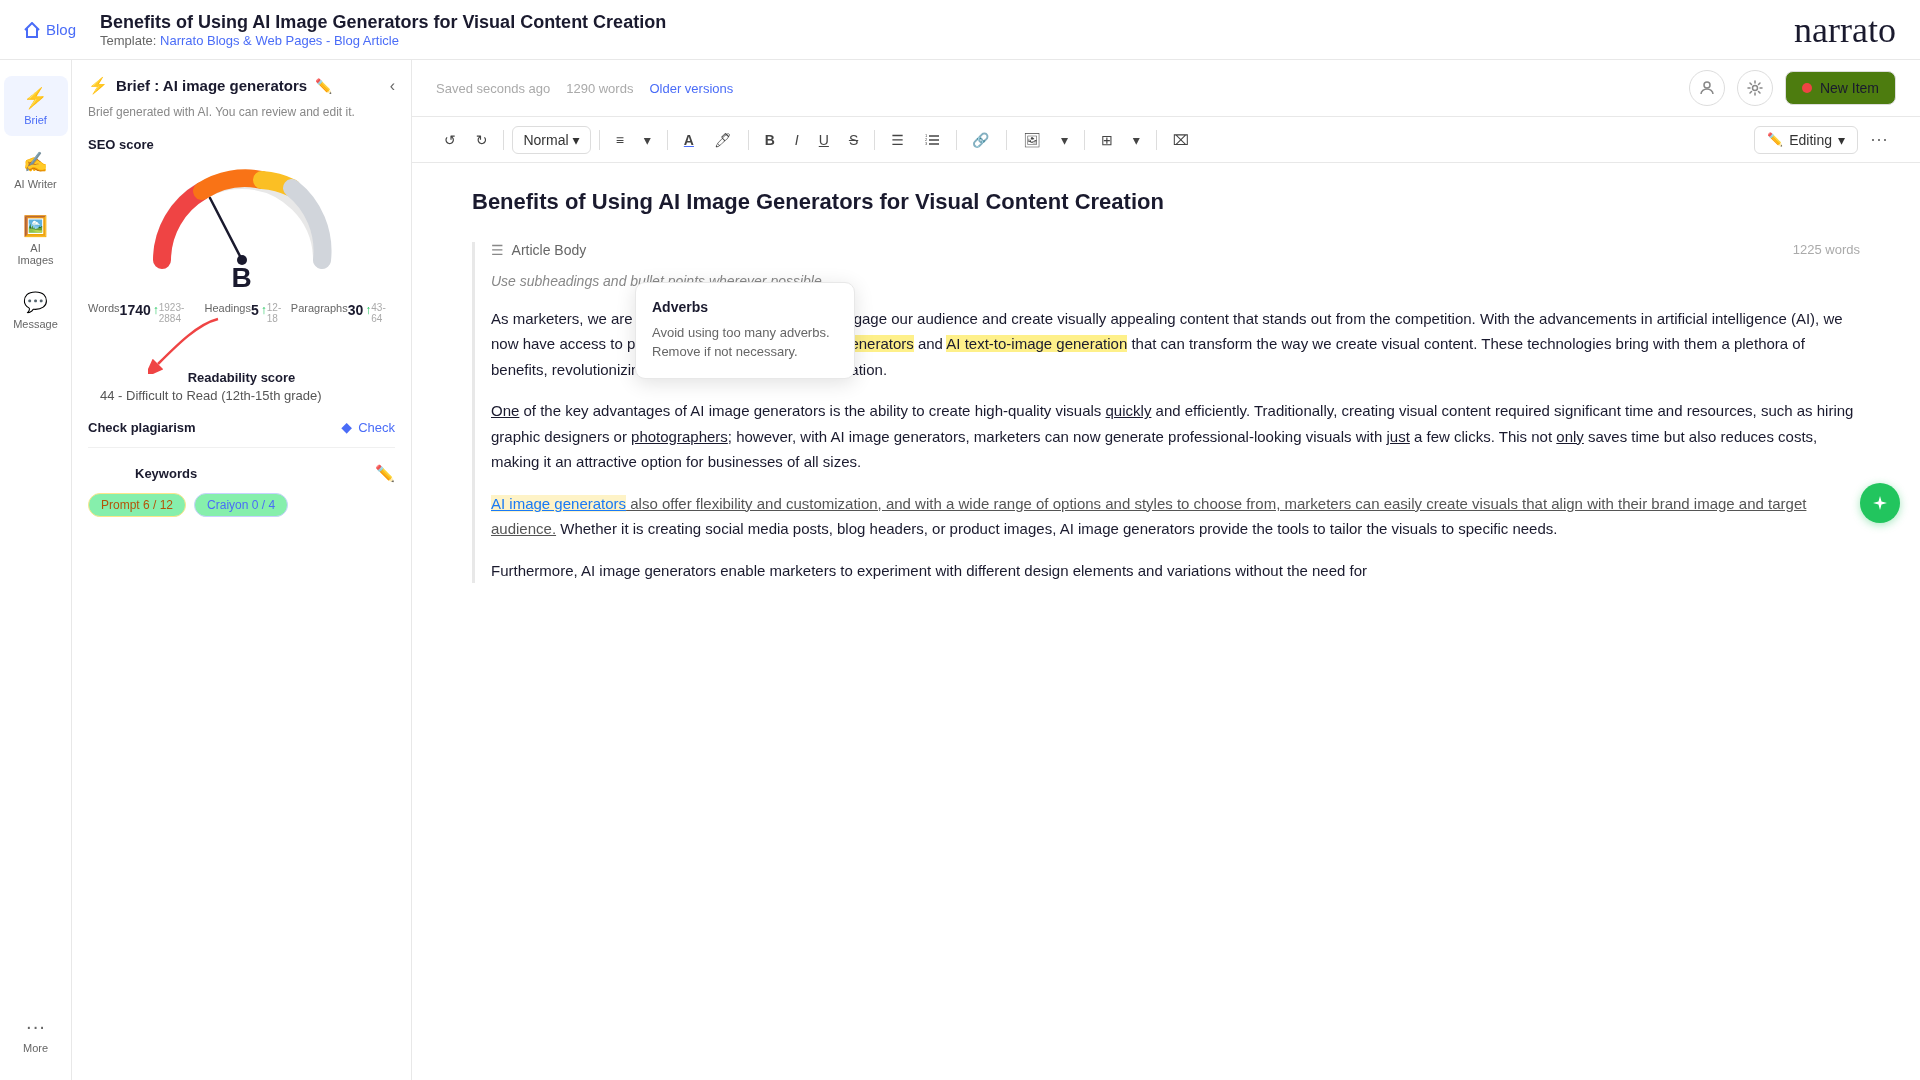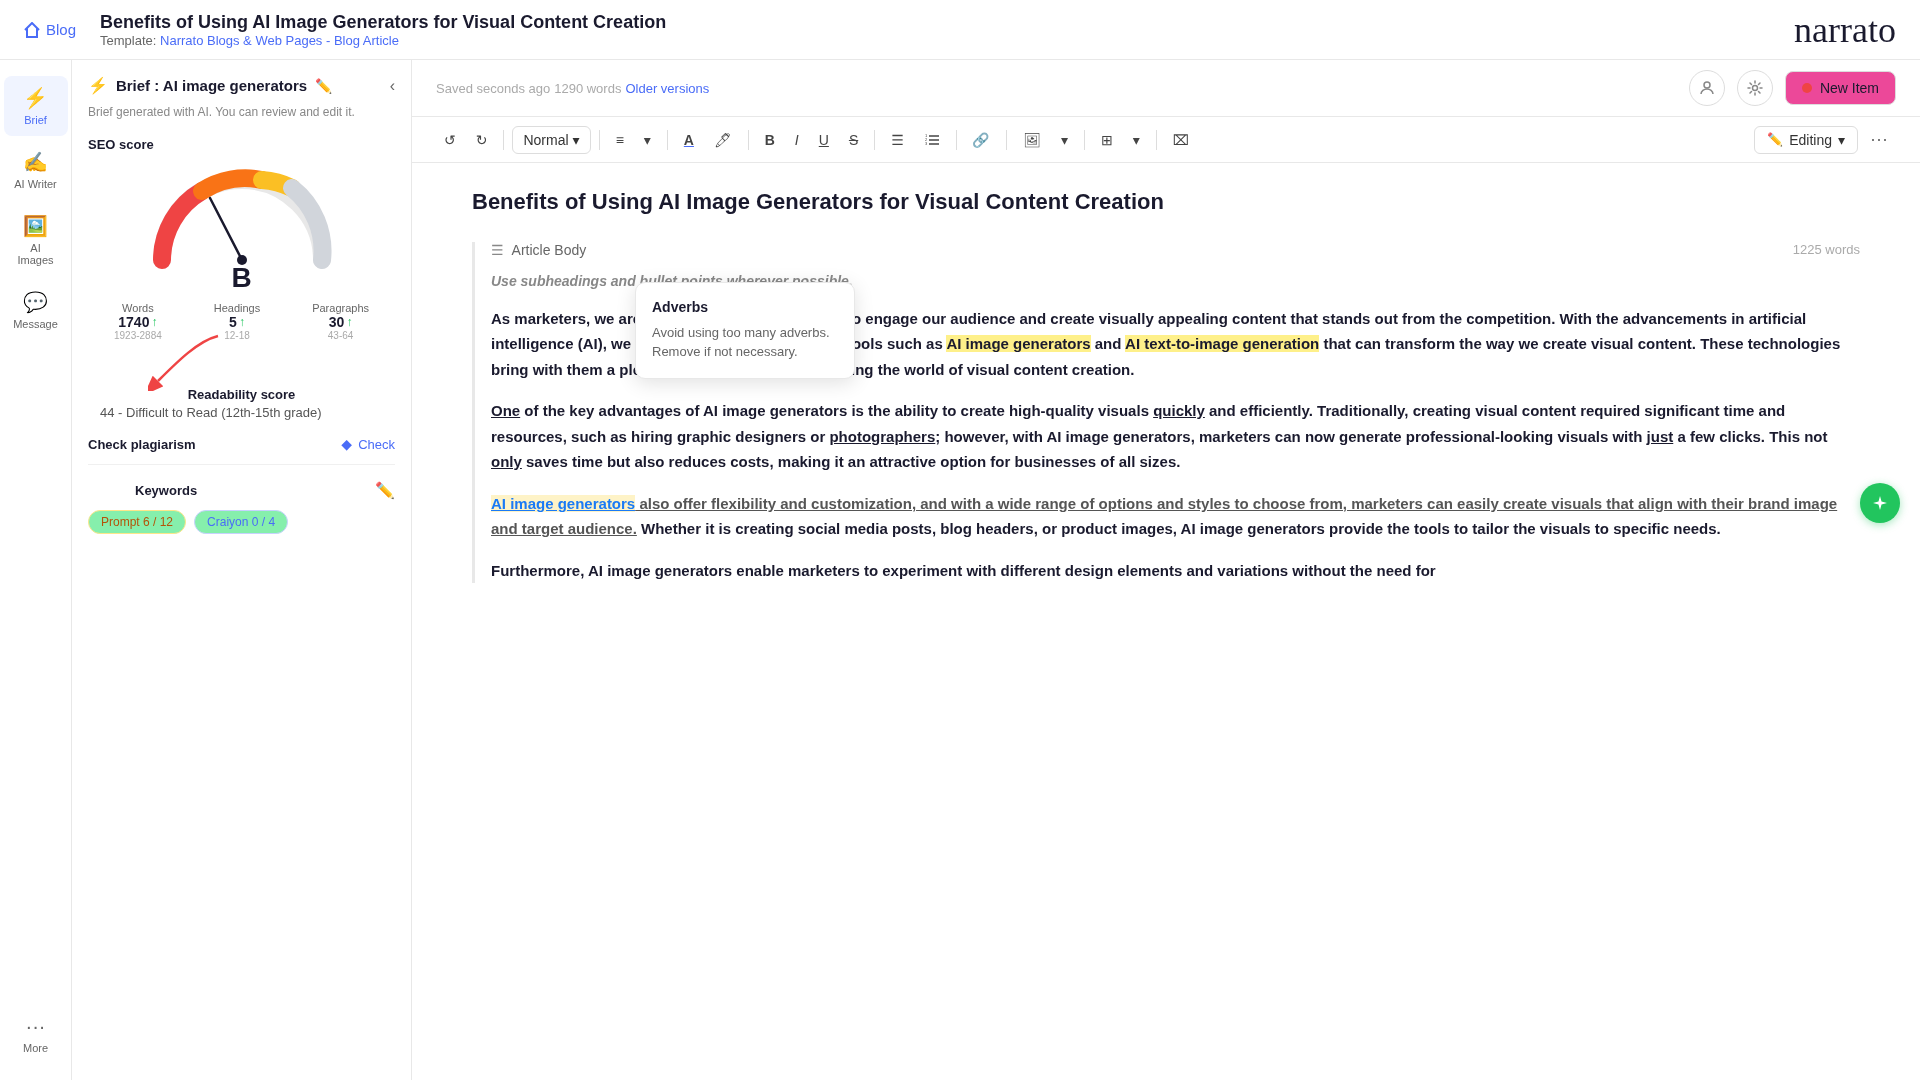--- a/index.html
+++ b/index.html
@@ -85,21 +85,21 @@
     }
     .gauge-svg { width: 200px; height: 110px; }
     .gauge-letter {
       font-size: 28px; font-weight: 700; color: #1a1a2e;
       text-align: center; margin-top: -8px;
     }
     .gauge-stats {
       display: flex; justify-content: space-around; width: 100%;
       margin-top: 8px;
     }
-    .gauge-stat { display: flex; flex-direction: column; align-items: center; }
+    .gauge-stat { display: flex; flex-direction: row; align-items: flex-start; }
     .gauge-stat-label { font-size: 11px; color: #666; }
     .gauge-stat-value { font-size: 14px; font-weight: 700; color: #1a1a2e; display: flex; align-items: center; gap: 2px; }
     .gauge-stat-range { font-size: 10px; color: #aaa; }
     .up-arrow { color: #22c55e; font-size: 12px; }
 
     
     .readability-section { margin-bottom: 16px; }
     .readability-label { font-size: 13px; font-weight: 600; color: #1a1a2e; margin-bottom: 3px; text-align: center; }
     .readability-score { font-size: 13px; color: #555; margin-left: 12px; }
 
@@ -144,33 +144,33 @@
       background: #fff;
       overflow: hidden;
     }
 
     
     .editor-topbar {
       display: flex; align-items: center; justify-content: space-between;
       padding: 10px 24px; border-bottom: 1px solid #e8e8e8;
       background: #fff;
     }
-    .editor-meta { display: flex; align-items: center; gap: 4px; }
+    .editor-meta { display: flex; align-items: center; gap: 16px; }
     .saved-text { font-size: 13px; color: #aaa; }
     .word-count { font-size: 13px; color: #aaa; }
     .older-versions { font-size: 13px; color: #4a6cf7; cursor: pointer; }
     .editor-actions { display: flex; align-items: center; gap: 12px; }
     .action-icon-btn {
       width: 36px; height: 36px; border-radius: 50%; border: 1.5px solid #ddd;
       display: flex; align-items: center; justify-content: center;
       cursor: pointer; color: #666; font-size: 14px; background: #fff;
     }
     .new-item-btn {
       display: flex; align-items: center; gap: 8px;
-      background: #ec4899; border: 1.5px solid #ddd; border-radius: 8px;
+      background: #4d7c0f; border: 1.5px solid #ddd; border-radius: 8px;
       padding: 8px 16px; cursor: pointer; font-size: 14px; font-weight: 500;
       color: #1a1a2e;
     }
     .new-item-dot { width: 10px; height: 10px; border-radius: 50%; background: #ef4444; }
 
     
     .editor-toolbar {
       display: flex; align-items: center; gap: 4px;
       padding: 8px 24px; border-bottom: 1px solid #e8e8e8;
       background: #fff; flex-wrap: nowrap; overflow-x: auto;
@@ -243,21 +243,20 @@
       padding: 16px;
       width: 220px;
       box-shadow: 0 4px 20px rgba(0,0,0,0.12);
     }
     .tooltip-title { font-size: 14px; font-weight: 600; color: #1a1a2e; margin-bottom: 8px; }
     .tooltip-desc { font-size: 13px; color: #666; line-height: 1.5; }
 
     .article-body-text {
       font-size: 15px; color: #1a1a2e; line-height: 1.7;
       margin-bottom: 16px;
-      font-weight: bold;
     }
     .highlight-yellow { background: #fef08a; }
     .underline-text { text-decoration: underline; }
 
     
     .editor-content::-webkit-scrollbar { width: 6px; }
     .editor-content::-webkit-scrollbar-track { background: #f5f5f5; }
     .editor-content::-webkit-scrollbar-thumb { background: #ddd; border-radius: 3px; }
 
     

